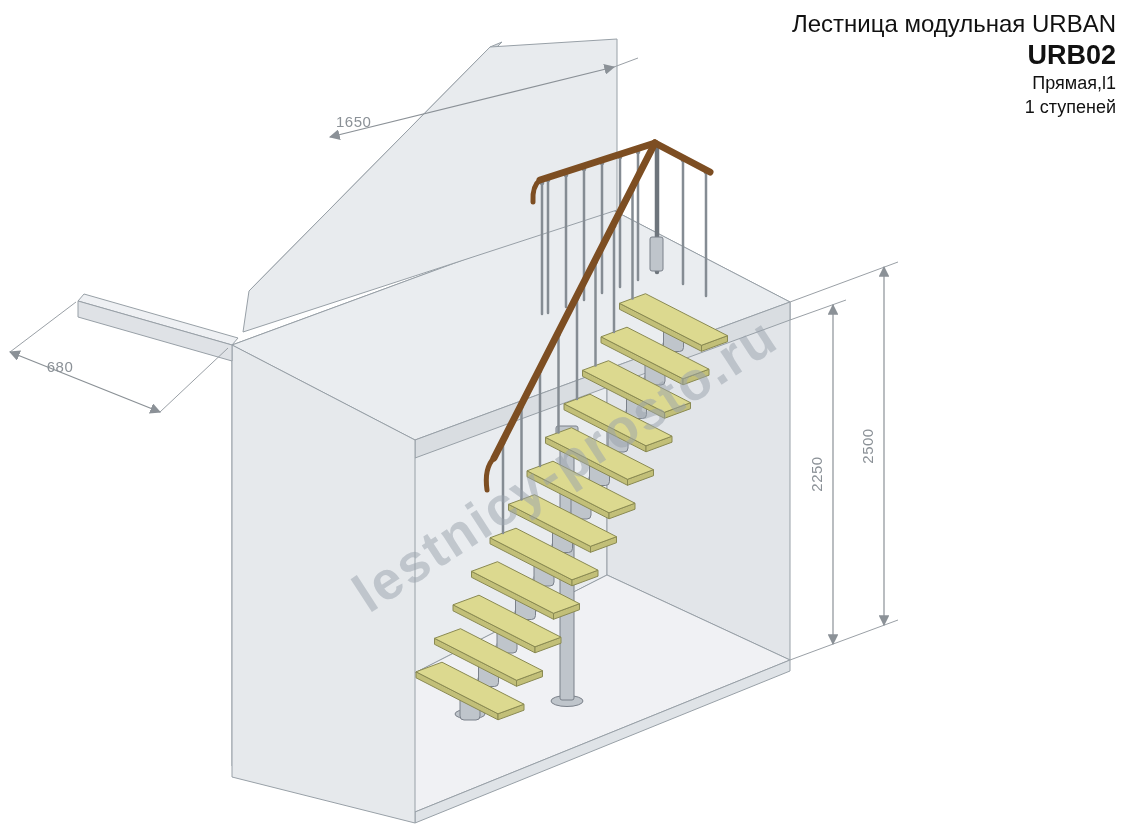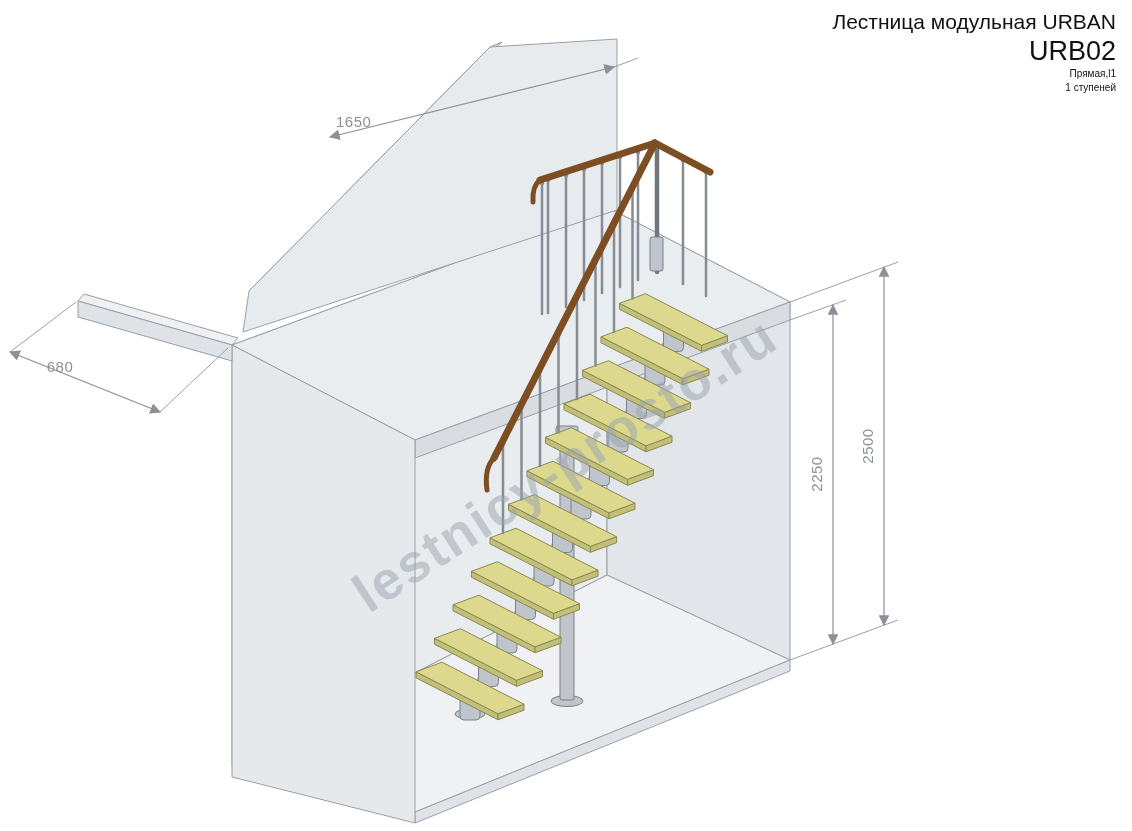--- a/index.html
+++ b/index.html
@@ -33,23 +33,23 @@
   .rail-thin{stroke:#7d4e22;stroke-width:5;stroke-linecap:round;fill:none;}
 
   
   .dim{stroke:#8b9197;stroke-width:1.2;fill:none;}
   .ext{stroke:#9aa0a6;stroke-width:1;fill:none;}
   .dim-text{fill:#8b9197;font-size:15px;letter-spacing:.5px;}
   .watermark{fill:#9aa3ad;opacity:.5;font-size:54px;font-weight:bold;letter-spacing:2px;text-anchor:middle;}
 
   
   .header{position:absolute;top:10px;right:16px;text-align:right;color:#111;}
-  .header .line1{font-size:21px;}
-  .header .model{font-size:27px;font-weight:normal;margin-top:2px;}
-  .header .sub{font-size:10px;line-height:1.35;}
+  .header .line1{font-size:24px;}
+  .header .model{font-size:27px;font-weight:bold;margin-top:2px;}
+  .header .sub{font-size:18px;line-height:1.35;}
 </style>
 </head>
 <body>
 
 <div class="page">
 
   <svg class="drawing-svg" width="1132" height="831" viewBox="0 0 1132 831">
     <defs>
       <marker id="arrow" viewBox="0 0 10 10" refX="9" refY="5" markerWidth="9" markerHeight="9" orient="auto-start-reverse">
         <path d="M0,0 L10,5 L0,10 Z" fill="#8b9197"></path>

